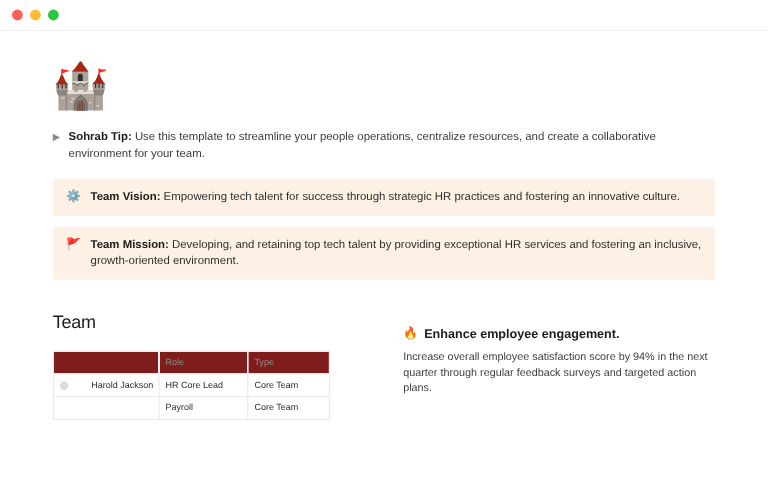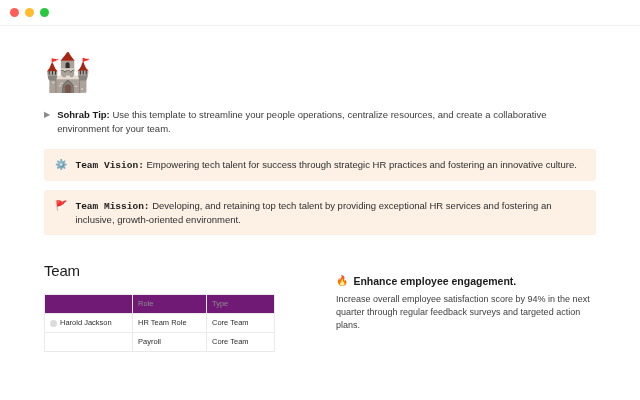--- a/index.html
+++ b/index.html
@@ -80,21 +80,21 @@
     padding: 9px 11px;
     display: flex;
     align-items: flex-start;
     gap: 8px;
     font-size: 9.5px;
     line-height: 13px;
     color: #2e2e2e;
   }
   .callout + .callout { margin-top: 9px; }
   .callout .cicon { font-size: 10px; line-height: 13px; flex: 0 0 auto; }
-  .callout b { font-weight: bold; color: #1c1c1c; font-family: Liberation Mono, monospace; }
+  .callout b { font-weight: bold; color: #1c1c1c; }
 
   .columns {
     margin-top: 26px;
     display: flex;
     gap: 34px;
   }
   .col-left { width: 258px; flex: 0 0 258px; }
   .col-right { flex: 1 1 auto; }
 
   h2.section {
@@ -116,25 +116,25 @@
     font-size: 7.5px;
     line-height: 10px;
     padding: 4px 5px;
     text-align: left;
     color: #2e2e2e;
     font-weight: normal;
     height: 16px;
     overflow: hidden;
     white-space: nowrap;
   }
-  table.team th { color: #8d8d8d; background: #701a75; }
+  table.team th { color: #8d8d8d; background: #7f1d1d; }
   table.team col.c1 { width: 88px; }
   table.team col.c2 { width: 74px; }
   table.team col.c3 { width: 68px; }
-  .person { display: flex; align-items: center; gap: 3px; }
+  .person { display: flex; align-items: center; gap: 19px; }
   .avatar {
     width: 7px; height: 7px; border-radius: 50%;
     background: #dcdcdc; display: inline-block; flex: 0 0 auto;
   }
 
   .goal { margin-top: 12px; }
   .goal:first-of-type { margin-top: 13px; }
   .goal-head {
     font-size: 10.5px;
     line-height: 14px;
@@ -210,21 +210,21 @@
             </tr>
           </thead>
           <tbody>
             <tr>
               <td>
                   <span class="person">
                     <span class="avatar"></span>
                     <span>Harold Jackson</span>
                   </span>
                 </td>
-              <td>HR Team Role</td>
+              <td>HR Core Lead</td>
               <td>Core Team</td>
             </tr>
             <tr>
               <td></td>
               <td>Payroll</td>
               <td>Core Team</td>
             </tr>
 
           </tbody>
         </table>

